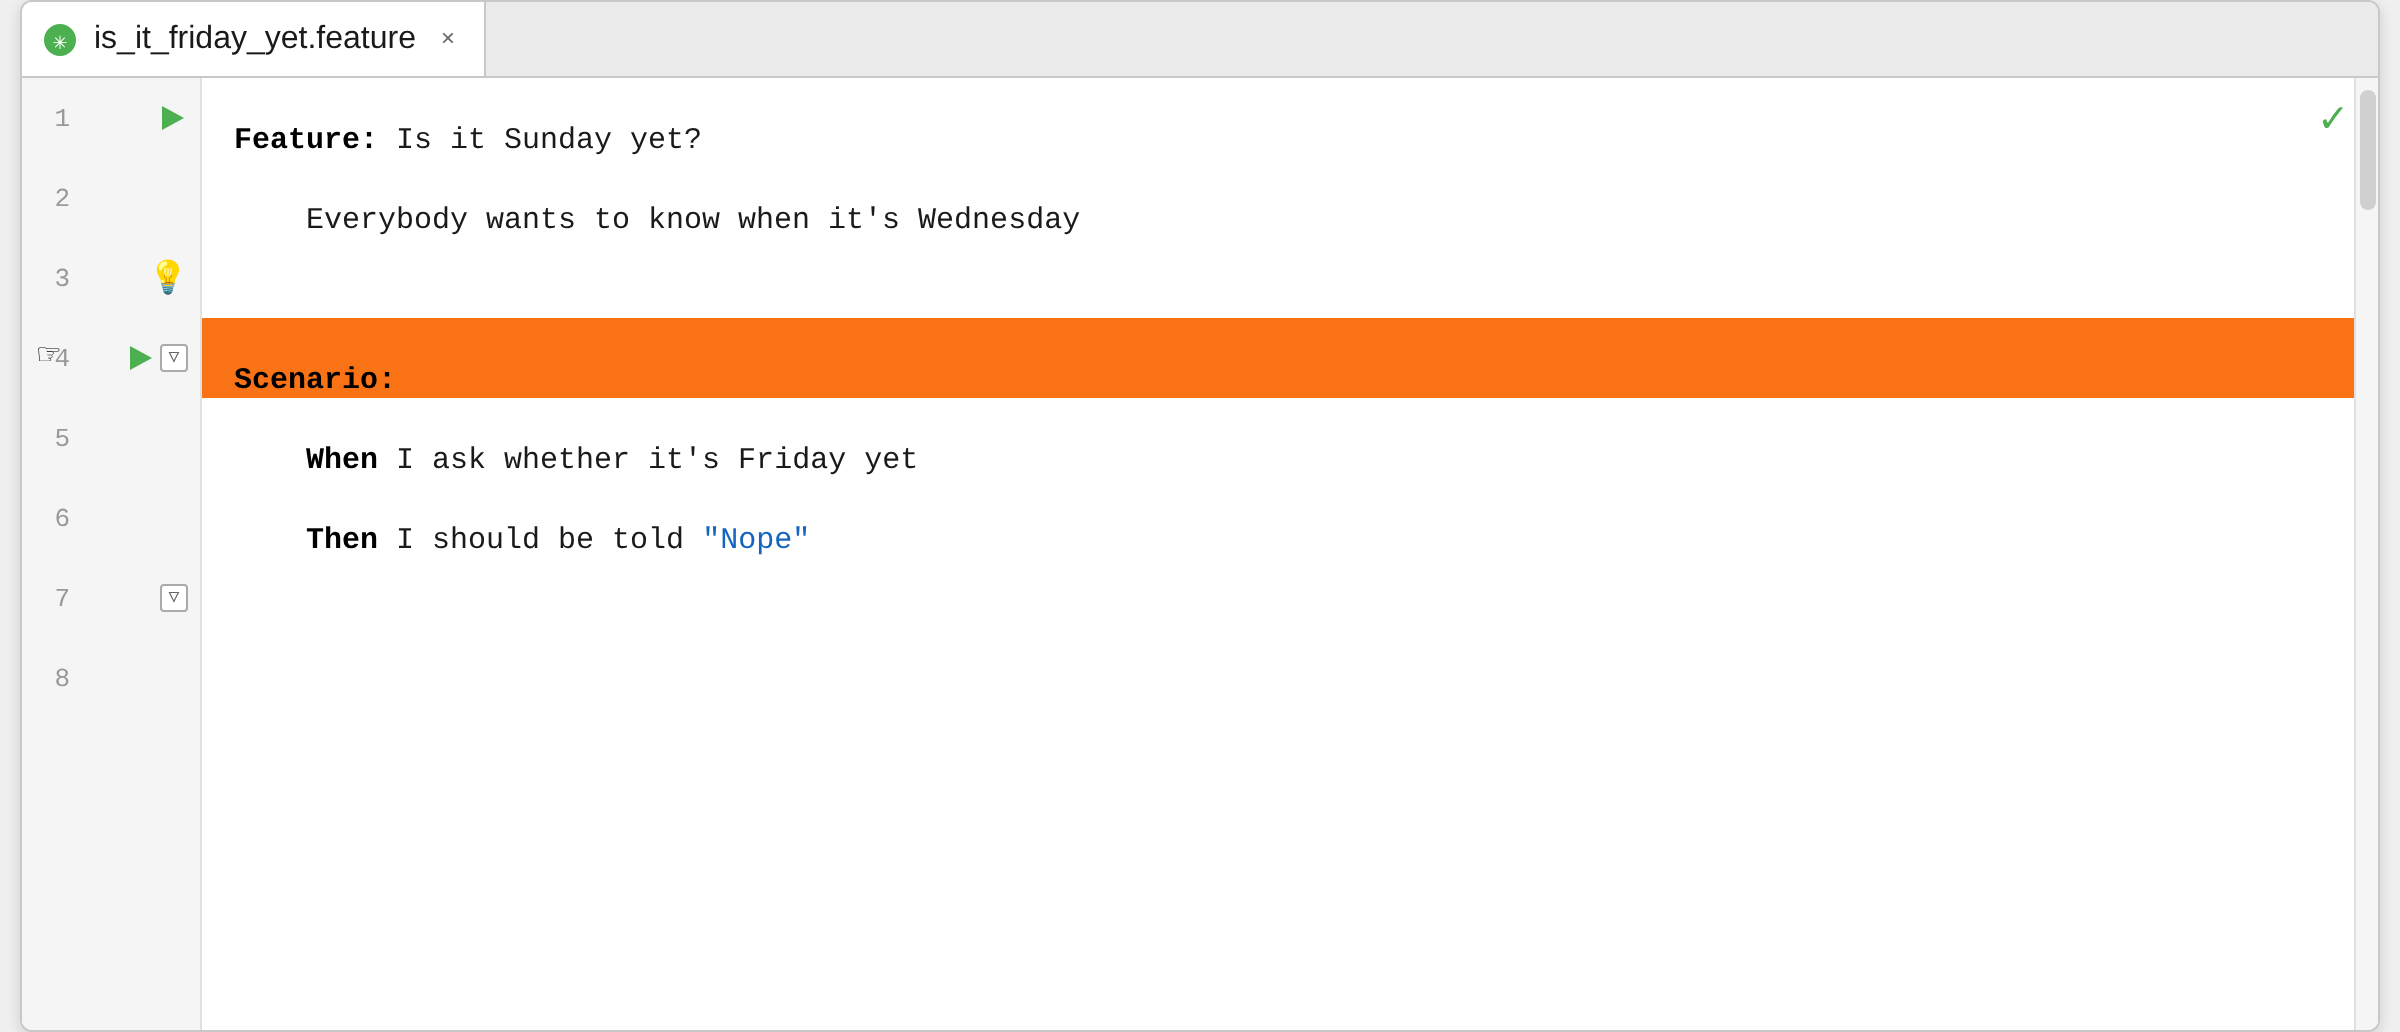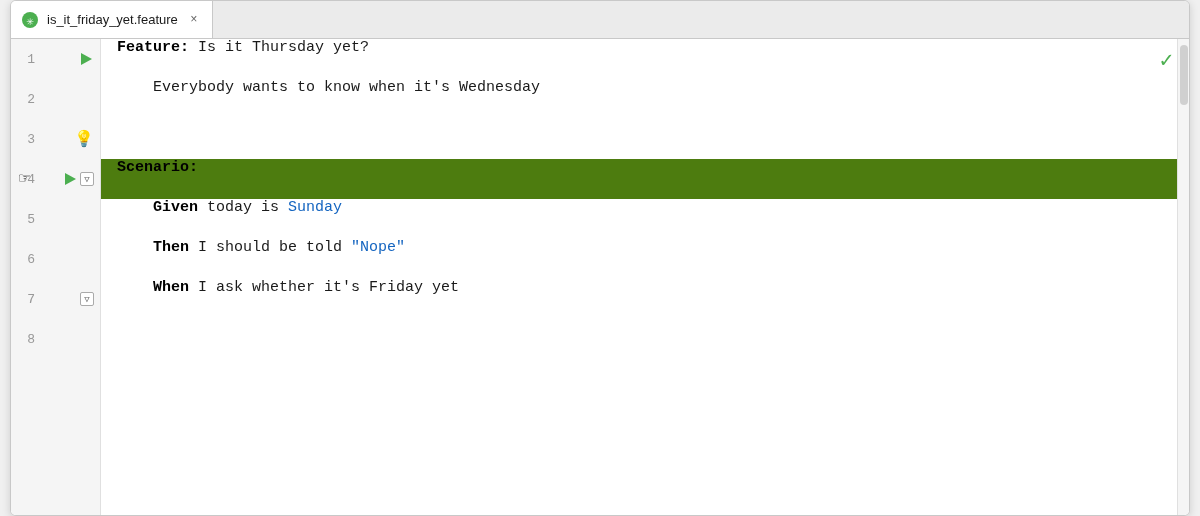--- a/index.html
+++ b/index.html
@@ -45,21 +45,21 @@
     .tab-logo {
       width: 18px;
       height: 18px;
       display: flex;
       align-items: center;
       justify-content: center;
     }
 
     .tab-title {
       font-family: -apple-system, BlinkMacSystemFont, 'Segoe UI', sans-serif;
-      font-size: 13px;
+      font-size: 16px;
       color: #1a1a1a;
     }
 
     .tab-close {
       width: 16px;
       height: 16px;
       display: flex;
       align-items: center;
       justify-content: center;
       border-radius: 3px;
@@ -141,29 +141,29 @@
 
     
     .code-area {
       flex: 1;
       overflow: hidden;
     }
 
     .code-line {
       height: 40px;
       display: flex;
-      align-items: flex-start;
+      align-items: flex-end;
       padding-left: 16px;
       font-size: 15px;
       font-family: 'Courier New', Courier, monospace;
       white-space: pre;
     }
 
     .code-line.highlighted {
-      background: #4d7c0f;
+      background: #f97316;
     }
 
     
     .kw-feature { color: #000; font-weight: bold; }
     .kw-scenario { color: #000; font-weight: bold; }
     .kw-given { color: #000; font-weight: bold; }
     .kw-when { color: #000; font-weight: bold; }
     .kw-then { color: #000; font-weight: bold; }
     .text-normal { color: #1a1a1a; }
     .text-value { color: #1565c0; font-weight: normal; }
@@ -279,45 +279,42 @@
       <div class="gutter-row">
         <span class="line-num">8</span>
         <div class="gutter-icons"></div>
       </div>
 
     </div>
 
     <div class="code-area">
 
       <div class="code-line">
-        <span class="kw-feature">Feature:</span><span class="text-normal"> Is it Thursday yet?</span>
+        <span class="kw-feature">Feature:</span><span class="text-normal"> Is it Sunday yet?</span>
       </div>
 
       <div class="code-line">
         <span class="text-normal">    Everybody wants to know when it's Wednesday</span>
       </div>
 
       <div class="code-line">
         <span class="text-normal"> </span>
       </div>
 
       <div class="code-line highlighted">
         <span class="kw-scenario">Scenario:</span>
       </div>
 
-      <div class="code-line">
-        <span class="text-normal">    </span><span class="kw-given">Given</span><span class="text-normal"> today is </span><span class="text-value">Sunday</span>
+
+      <div class="code-line">
+        <span class="text-normal">    </span><span class="kw-when">When</span><span class="text-normal"> I ask whether it's Friday yet</span>
       </div>
 
       <div class="code-line">
         <span class="text-normal">    </span><span class="kw-then">Then</span><span class="text-normal"> I should be told </span><span class="text-string">"Nope"</span>
-      </div>
-
-      <div class="code-line">
-        <span class="text-normal">    </span><span class="kw-when">When</span><span class="text-normal"> I ask whether it's Friday yet</span>
       </div>
 
       <div class="code-line">
         <span class="text-normal"> </span>
       </div>
 
     </div>
 
     <div class="scrollbar-track">
       <div style="width:8px; height:60px; background:#d0d0d0; border-radius:4px; margin-top:4px;"></div>

